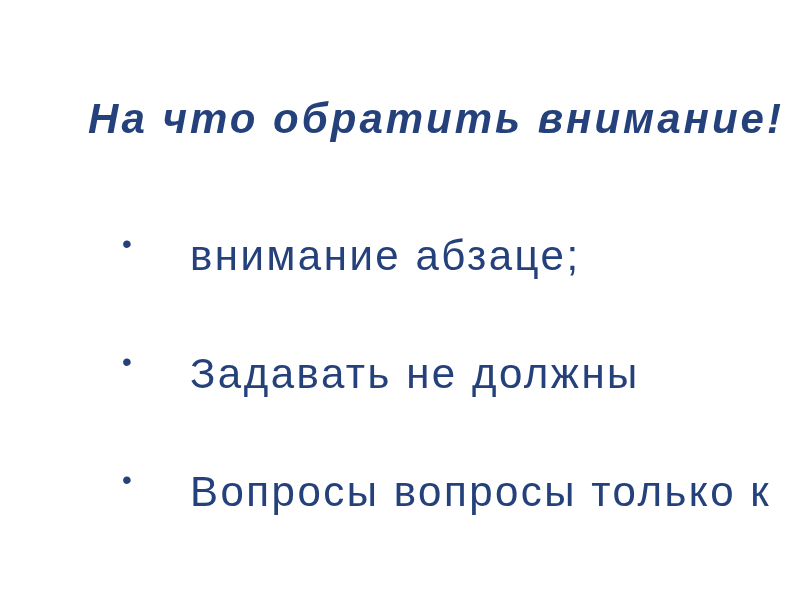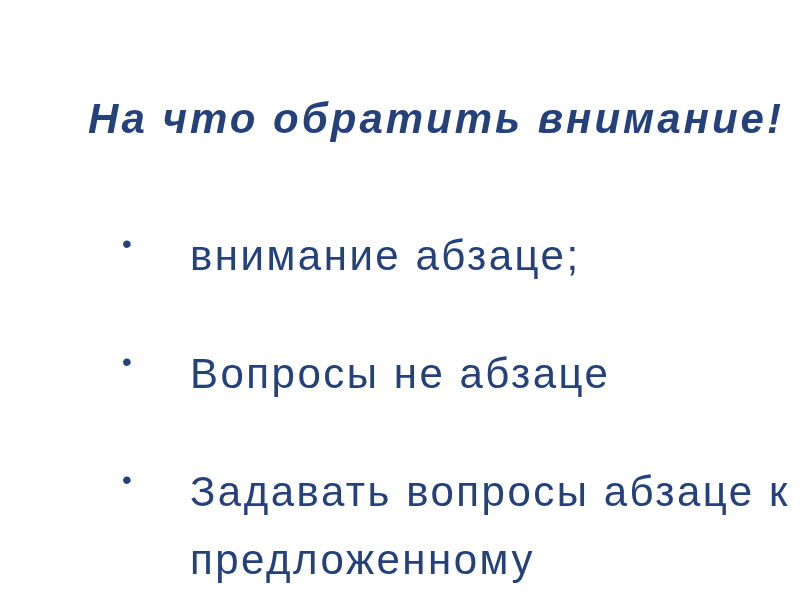--- a/index.html
+++ b/index.html
@@ -76,26 +76,25 @@
     <div class="bullet-item">
       <span class="bullet-marker">•</span>
       <div class="bullet-text">
         <div class="text-line">внимание абзаце;</div>
       </div>
     </div>
 
     <div class="bullet-item">
       <span class="bullet-marker">•</span>
       <div class="bullet-text">
-        <div class="text-line">Вопросы не абзаце</div>
+        <div class="text-line">Задавать не должны</div>
       </div>
     </div>
 
     <div class="bullet-item">
       <span class="bullet-marker">•</span>
       <div class="bullet-text">
-        <div class="text-line">Задавать вопросы абзаце к</div>
-        <div class="text-line">предложенному</div>
+        <div class="text-line">Вопросы вопросы только к</div>
       </div>
     </div>
 
   </div>
 </div>
 
 </body></html>

